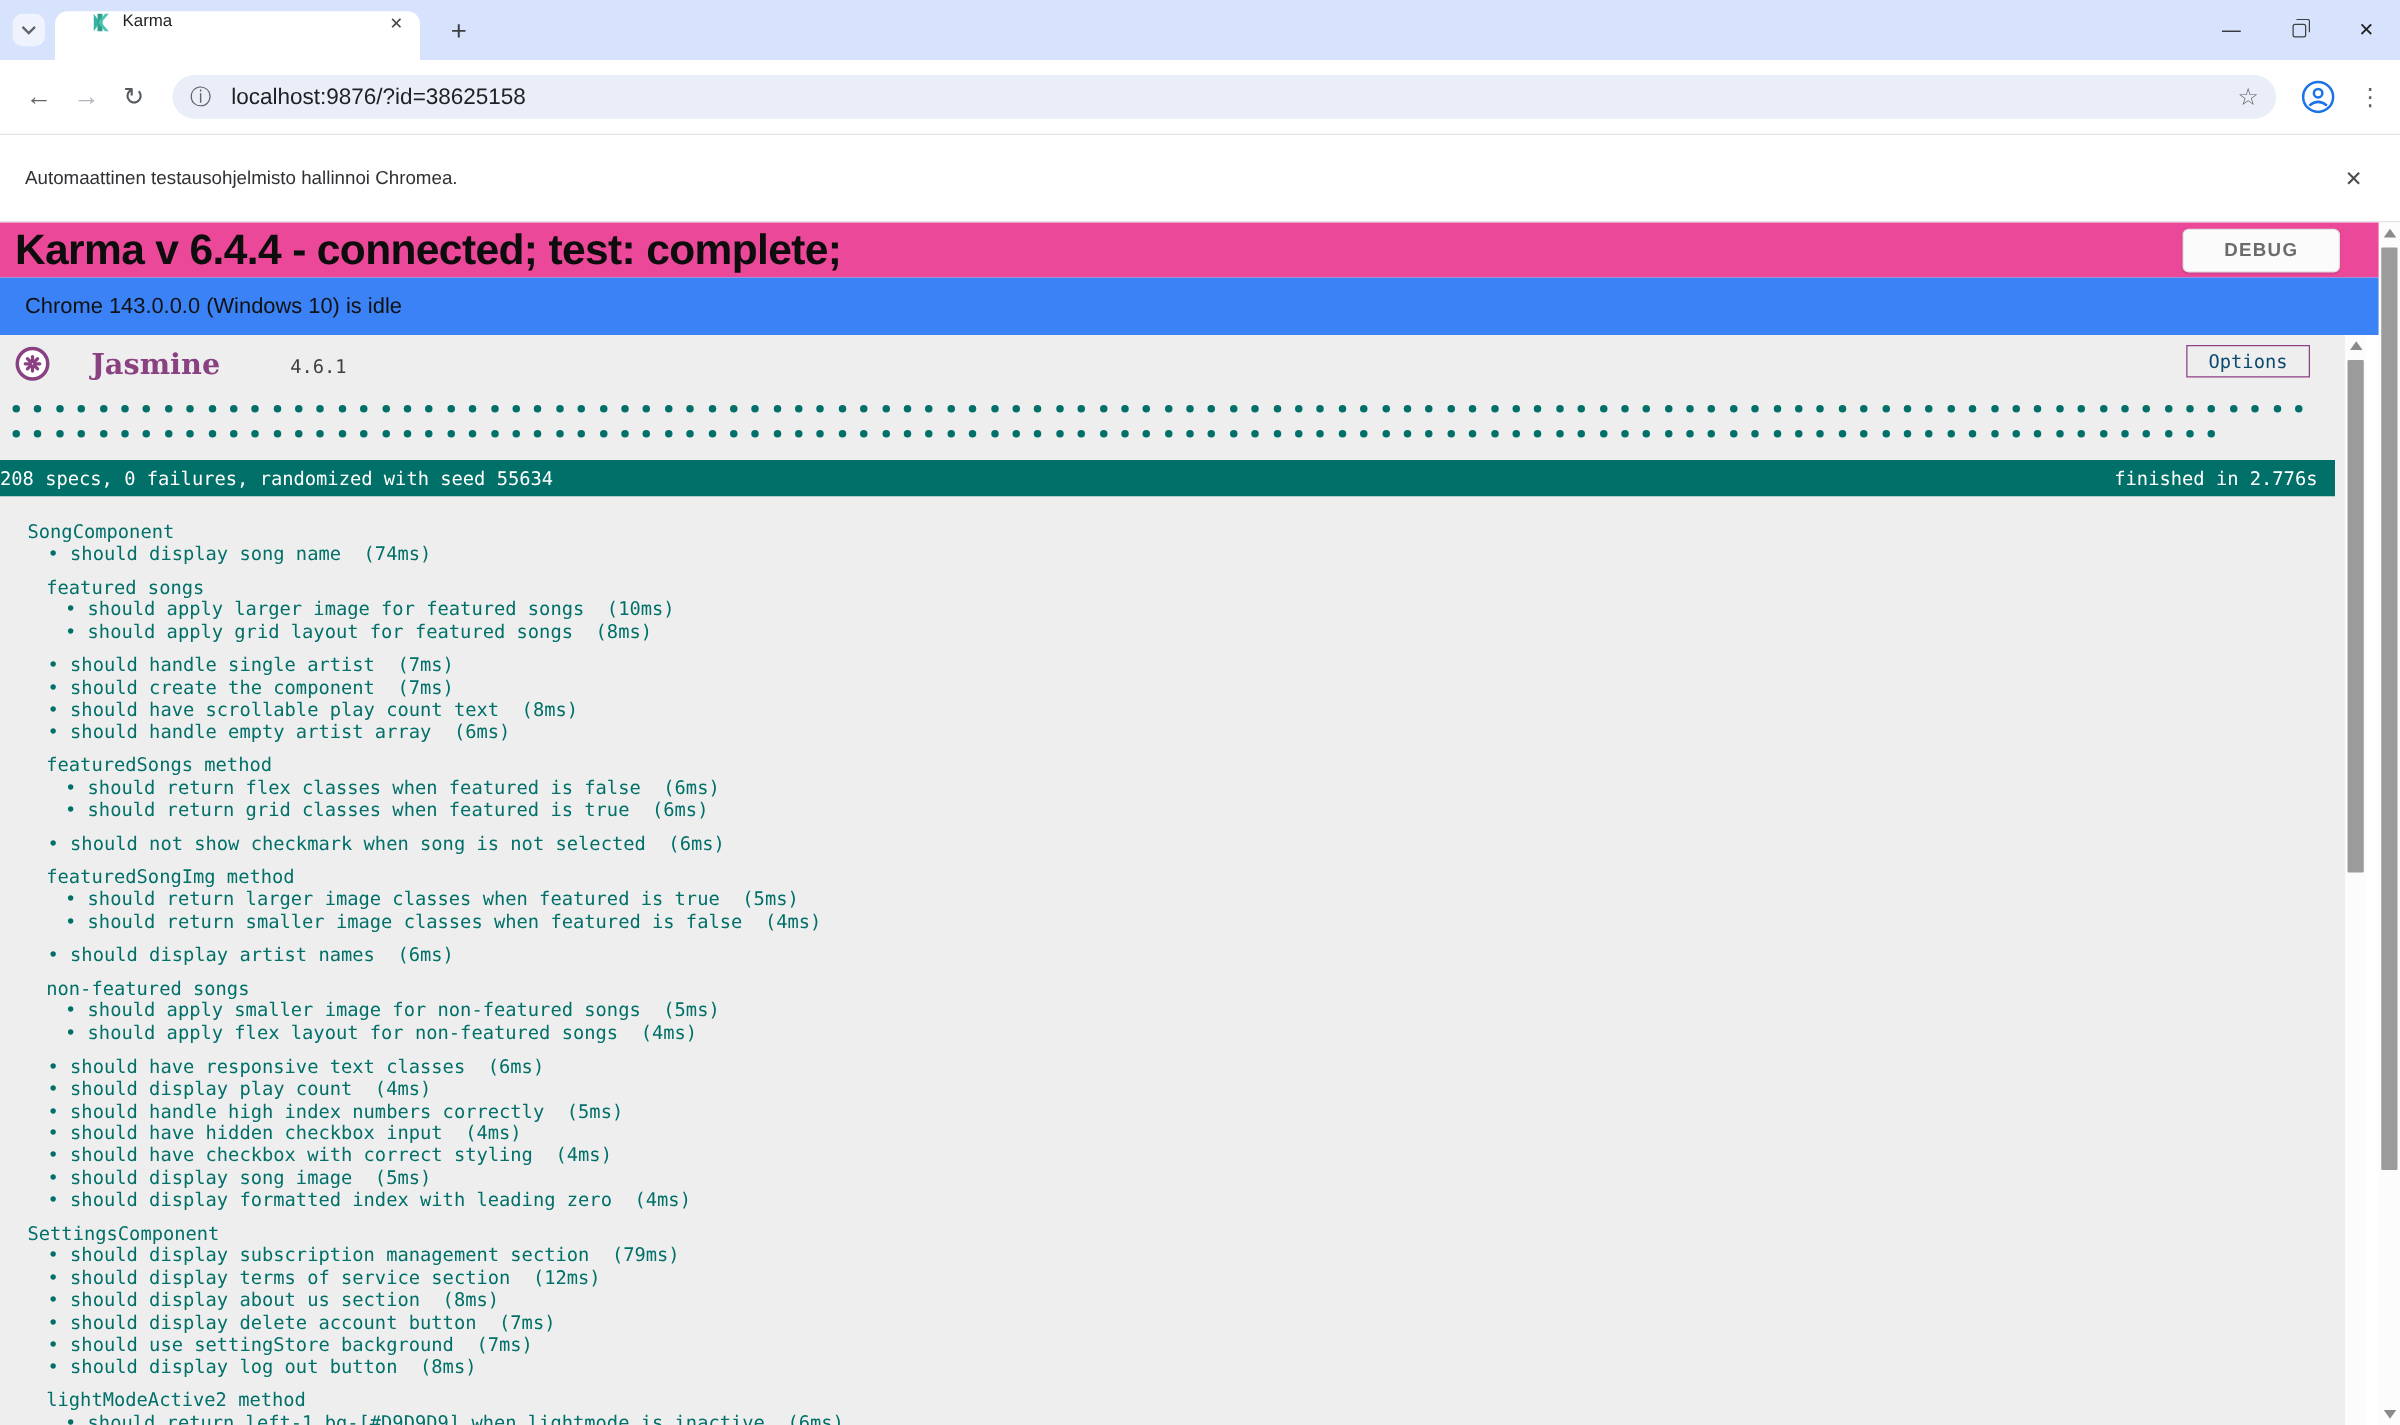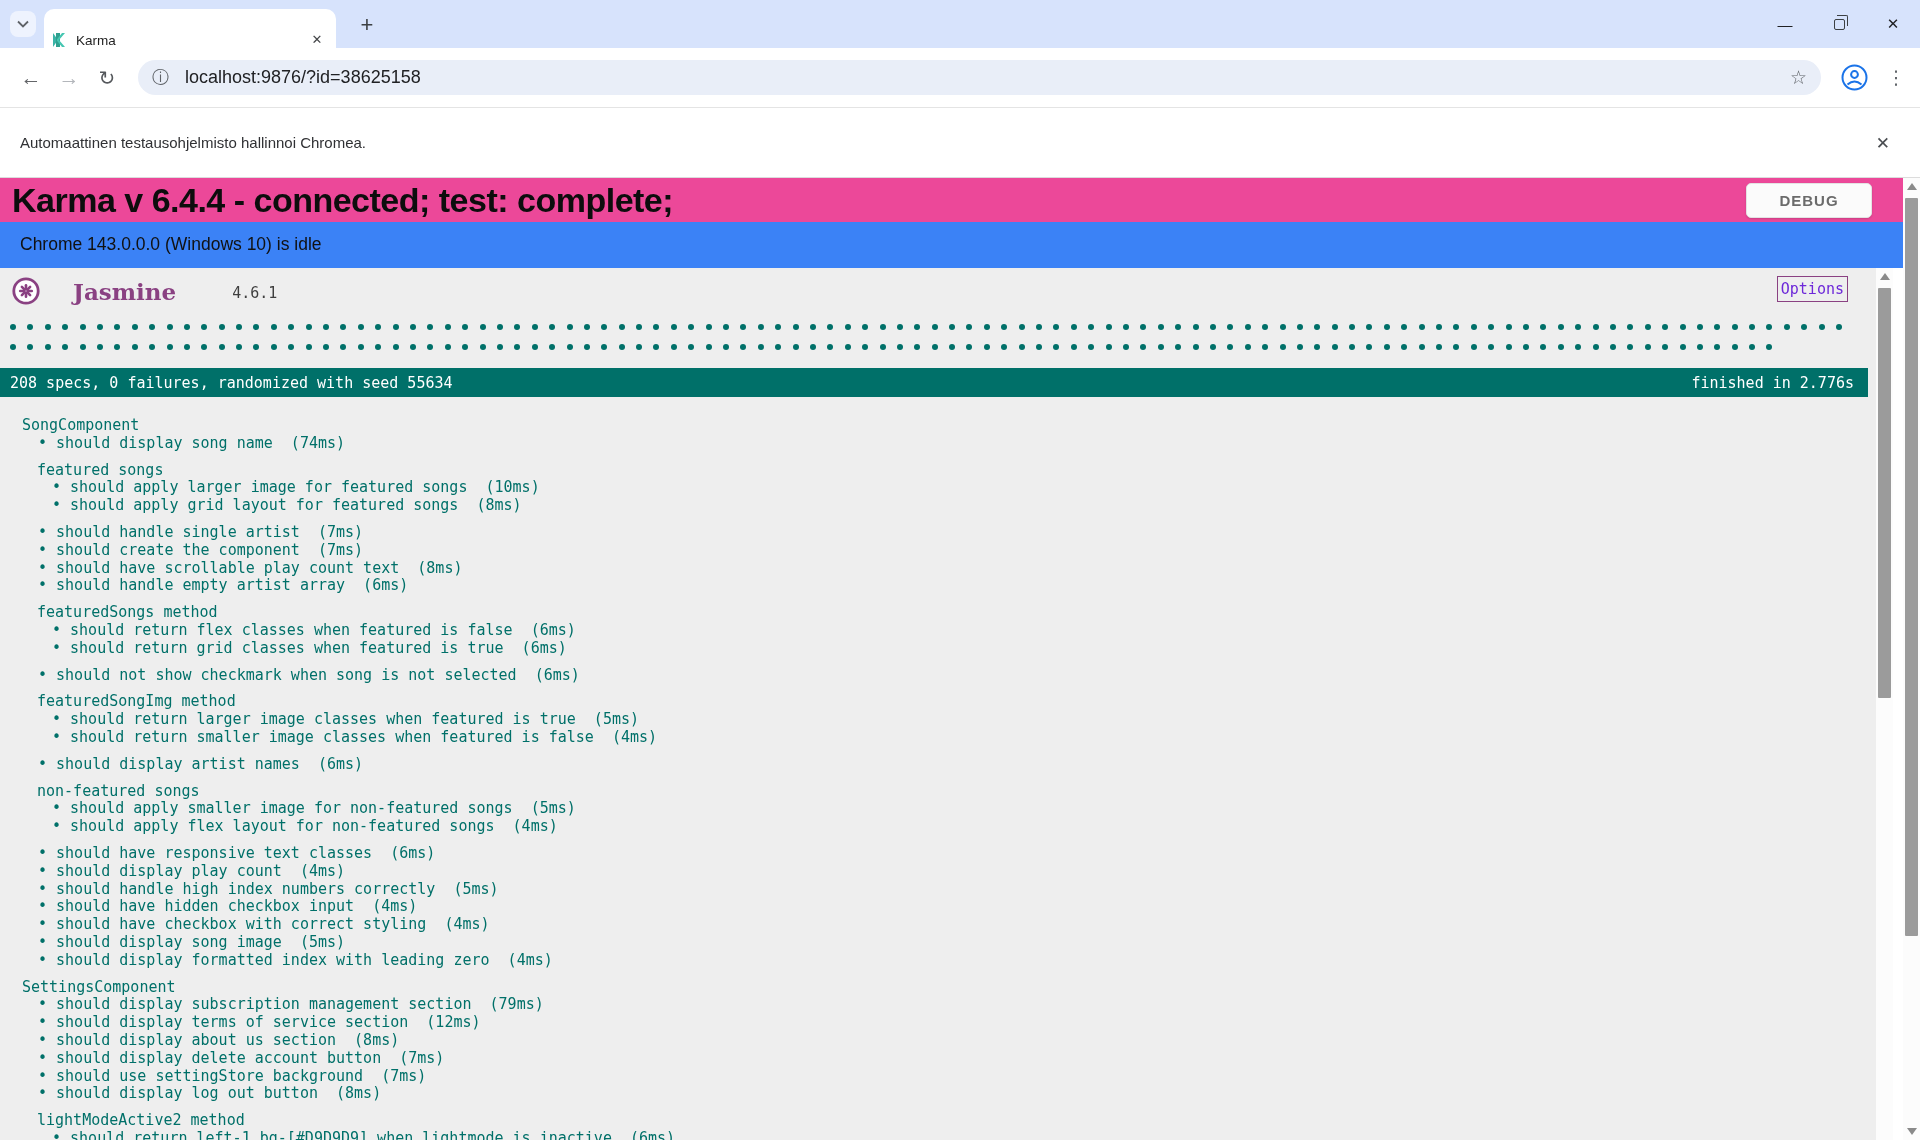--- a/index.html
+++ b/index.html
@@ -7,21 +7,21 @@
               font-family:"Liberation Sans", sans-serif; }
   body { position:relative; }
 
   
   .tabstrip { position:absolute; left:0; top:0; width:1920px; height:48px;
               background:#d7e3fc; display:flex; align-items:center; }
   .tab-search { width:26px; height:26px; margin-left:10px; border-radius:8px;
                 background:#eef3fe; display:flex; align-items:center; justify-content:center; }
   .tab { position:absolute; left:44px; top:9px; width:292px; height:39px;
          background:#ffffff; border-radius:10px 10px 0 0; display:flex;
-         align-items:flex-end; padding:0 10px 0 6px; }
+         align-items:flex-start; padding:0 10px 0 28px; }
   .favicon { width:17px; height:17px; display:flex; align-items:center; justify-content:center; }
   .tab-title { font-size:13.5px; color:#1f1f1f; margin-left:9px; flex:1;
                white-space:nowrap; overflow:hidden; }
   .tab-close { font-size:13px; color:#45474a; width:18px; height:18px; display:flex;
                align-items:center; justify-content:center; border-radius:50%; }
   .newtab { position:absolute; left:352px; top:10px; width:30px; height:30px;
             font-size:22px; color:#3c4043; display:flex; align-items:center;
             justify-content:center; }
   .wincontrols { position:absolute; right:0; top:0; height:48px; display:flex; }
   .winbtn { width:54px; height:48px; display:flex; align-items:center;
@@ -72,32 +72,32 @@
   .status-text { font-size:17.5px; color:#111; margin:12px 0 0 20px; }
 
   .jasmine { position:absolute; left:0; top:90px; width:1876px; height:872px;
              background:#eeeeee; overflow:hidden; }
   .j-header { position:relative; height:46px; }
   .j-brand { position:absolute; left:12px; top:9px; display:flex; align-items:center;gap:28px; }
   .j-name { font-family:"DejaVu Serif", serif; font-weight:bold; font-size:23px;
             color:#8a4182; margin-left:5px; }
   .j-version { font-family:"DejaVu Sans Mono", monospace; font-size:15px; color:#3f3f3f;
                margin-left:28px; margin-top:4px; }
-  .options-btn { position:absolute; right:28px; top:8px; padding:3px 3px;
-                 border:1px solid #8a4182; color:#6d28d9; background:transparent;
+  .options-btn { position:absolute; right:28px; top:8px; padding:3px 17px;
+                 border:1px solid #8a4182; color:#0c4a6e; background:transparent;
                  font-family:"DejaVu Sans Mono", monospace; font-size:15px;margin-left:40px; }
 
   .dots { margin:10px 0 4px 10px; width:1852px; font-size:0; line-height:0; }
   .dot { display:inline-block; width:6px; height:6px; border-radius:50%;
          background:#007069; margin:0 11.4px 14px 0; }
 
   .j-bar { width:1868px; height:29px; background:#007069; color:#ffffff;
            font-family:"DejaVu Sans Mono", monospace; font-size:15px;
            display:flex; align-items:center; justify-content:space-between;
-           padding:0 14px 0 10px; }
+           padding:0 14px 0 0; }
 
   .spec-list { margin:20px 0 0 22px; font-family:"DejaVu Sans Mono", monospace;
                font-size:15px; color:#007069; }
   .spec-list div { line-height:17.8px; white-space:pre; }
   .group { margin-bottom:9px; }
   .nested-title { margin-left:15px; }
   .spec.l1 { margin-left:16px; }
   .spec.l2 { margin-left:30px; }
 
   

